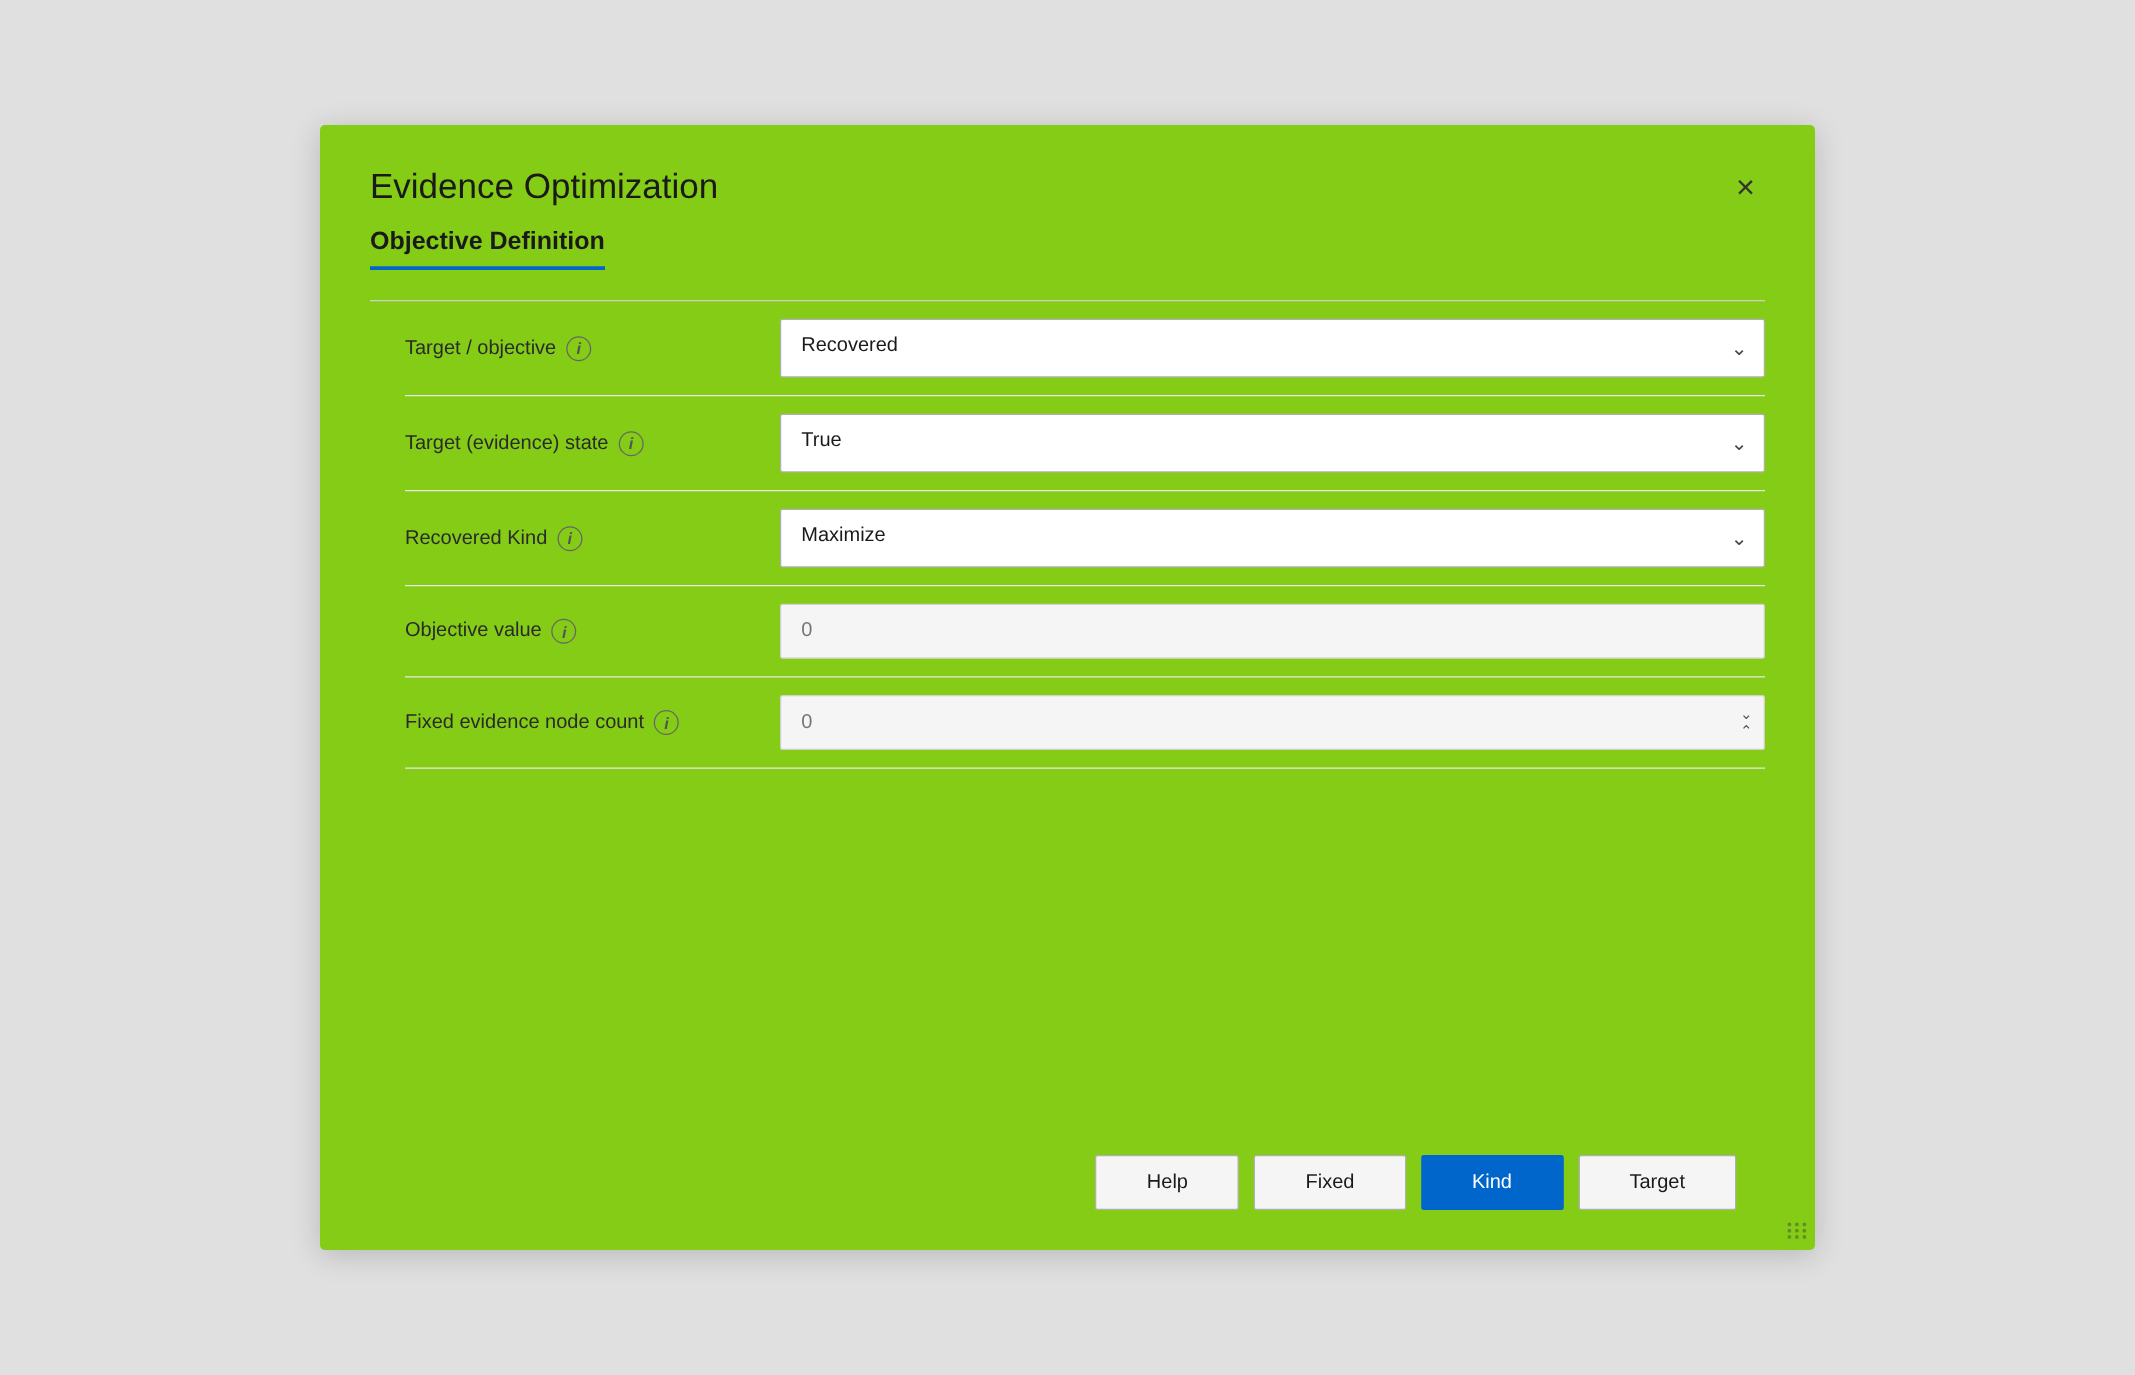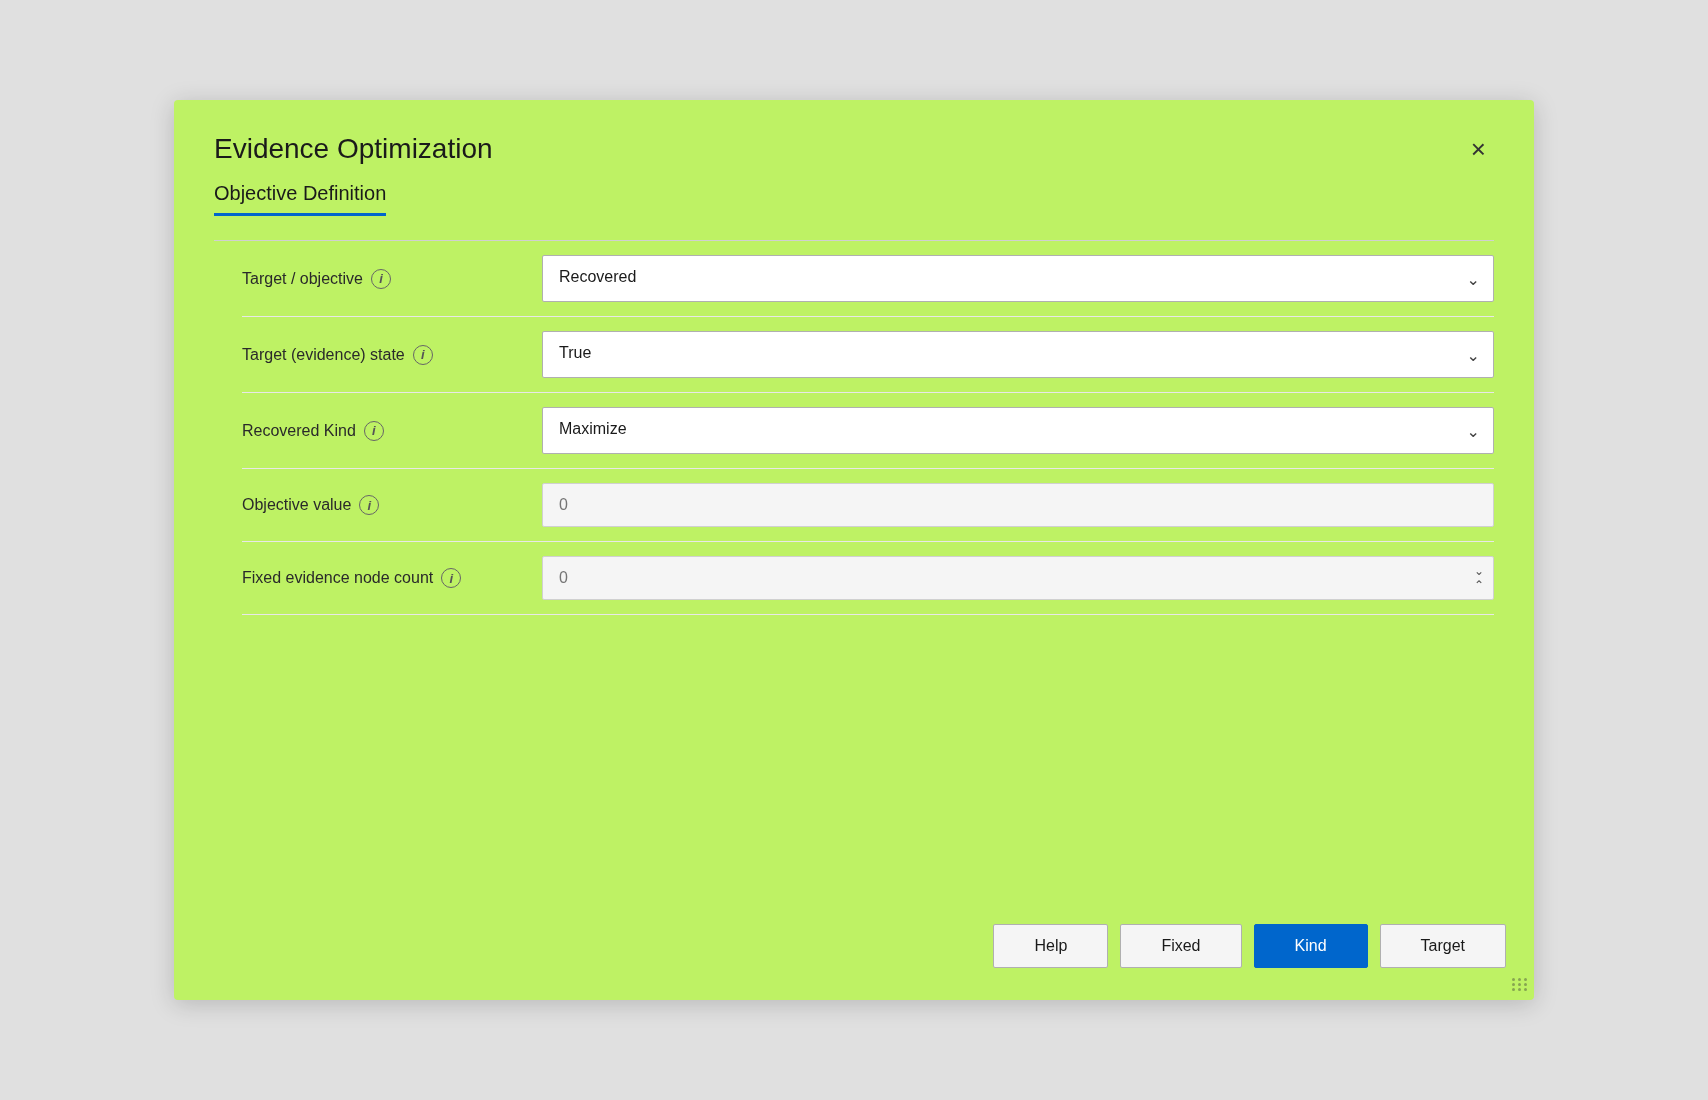--- a/index.html
+++ b/index.html
@@ -11,22 +11,22 @@
     body {
       background: #e0e0e0;
       display: flex;
       justify-content: center;
       align-items: center;
       min-height: 100vh;
       font-family: -apple-system, BlinkMacSystemFont, 'Segoe UI', Arial, sans-serif;
     }
 
     .dialog {
-      background: #bef264;
-      width: 1360px;
+      background: #84cc16;
+      width: 1196px;
       min-height: 900px;
       border-radius: 4px;
       box-shadow: 0 4px 24px rgba(0,0,0,0.18);
       display: flex;
       flex-direction: column;
       position: relative;
     }
 
     .dialog-header {
       display: flex;
@@ -55,21 +55,21 @@
       padding: 0 40px;
       flex: 1;
     }
 
     .section-header {
       margin-bottom: 24px;
     }
 
     .section-title {
       font-size: 20px;
-      font-weight: 400;
+      font-weight: 700;
       color: #1a1a1a;
       padding-bottom: 8px;
       border-bottom: 3px solid #0066cc;
       display: inline-block;
     }
 
     .form-divider {
       border: none;
       border-top: 1px solid #d0d0d0;
       margin: 0;
@@ -186,21 +186,21 @@
       color: #555;
       padding: 0;
       line-height: 1;
     }
 
     .dialog-footer {
       display: flex;
       justify-content: flex-end;
       align-items: center;
       gap: 12px;
-      padding: 24px 28px 32px 40px;
+      padding: 24px 63px 32px 40px;
     }
 
     .btn {
       padding: 12px 40px;
       font-size: 16px;
       border-radius: 2px;
       cursor: pointer;
       border: 1.5px solid #b0b0b0;
       background: #f5f5f5;
       color: #1a1a1a;

